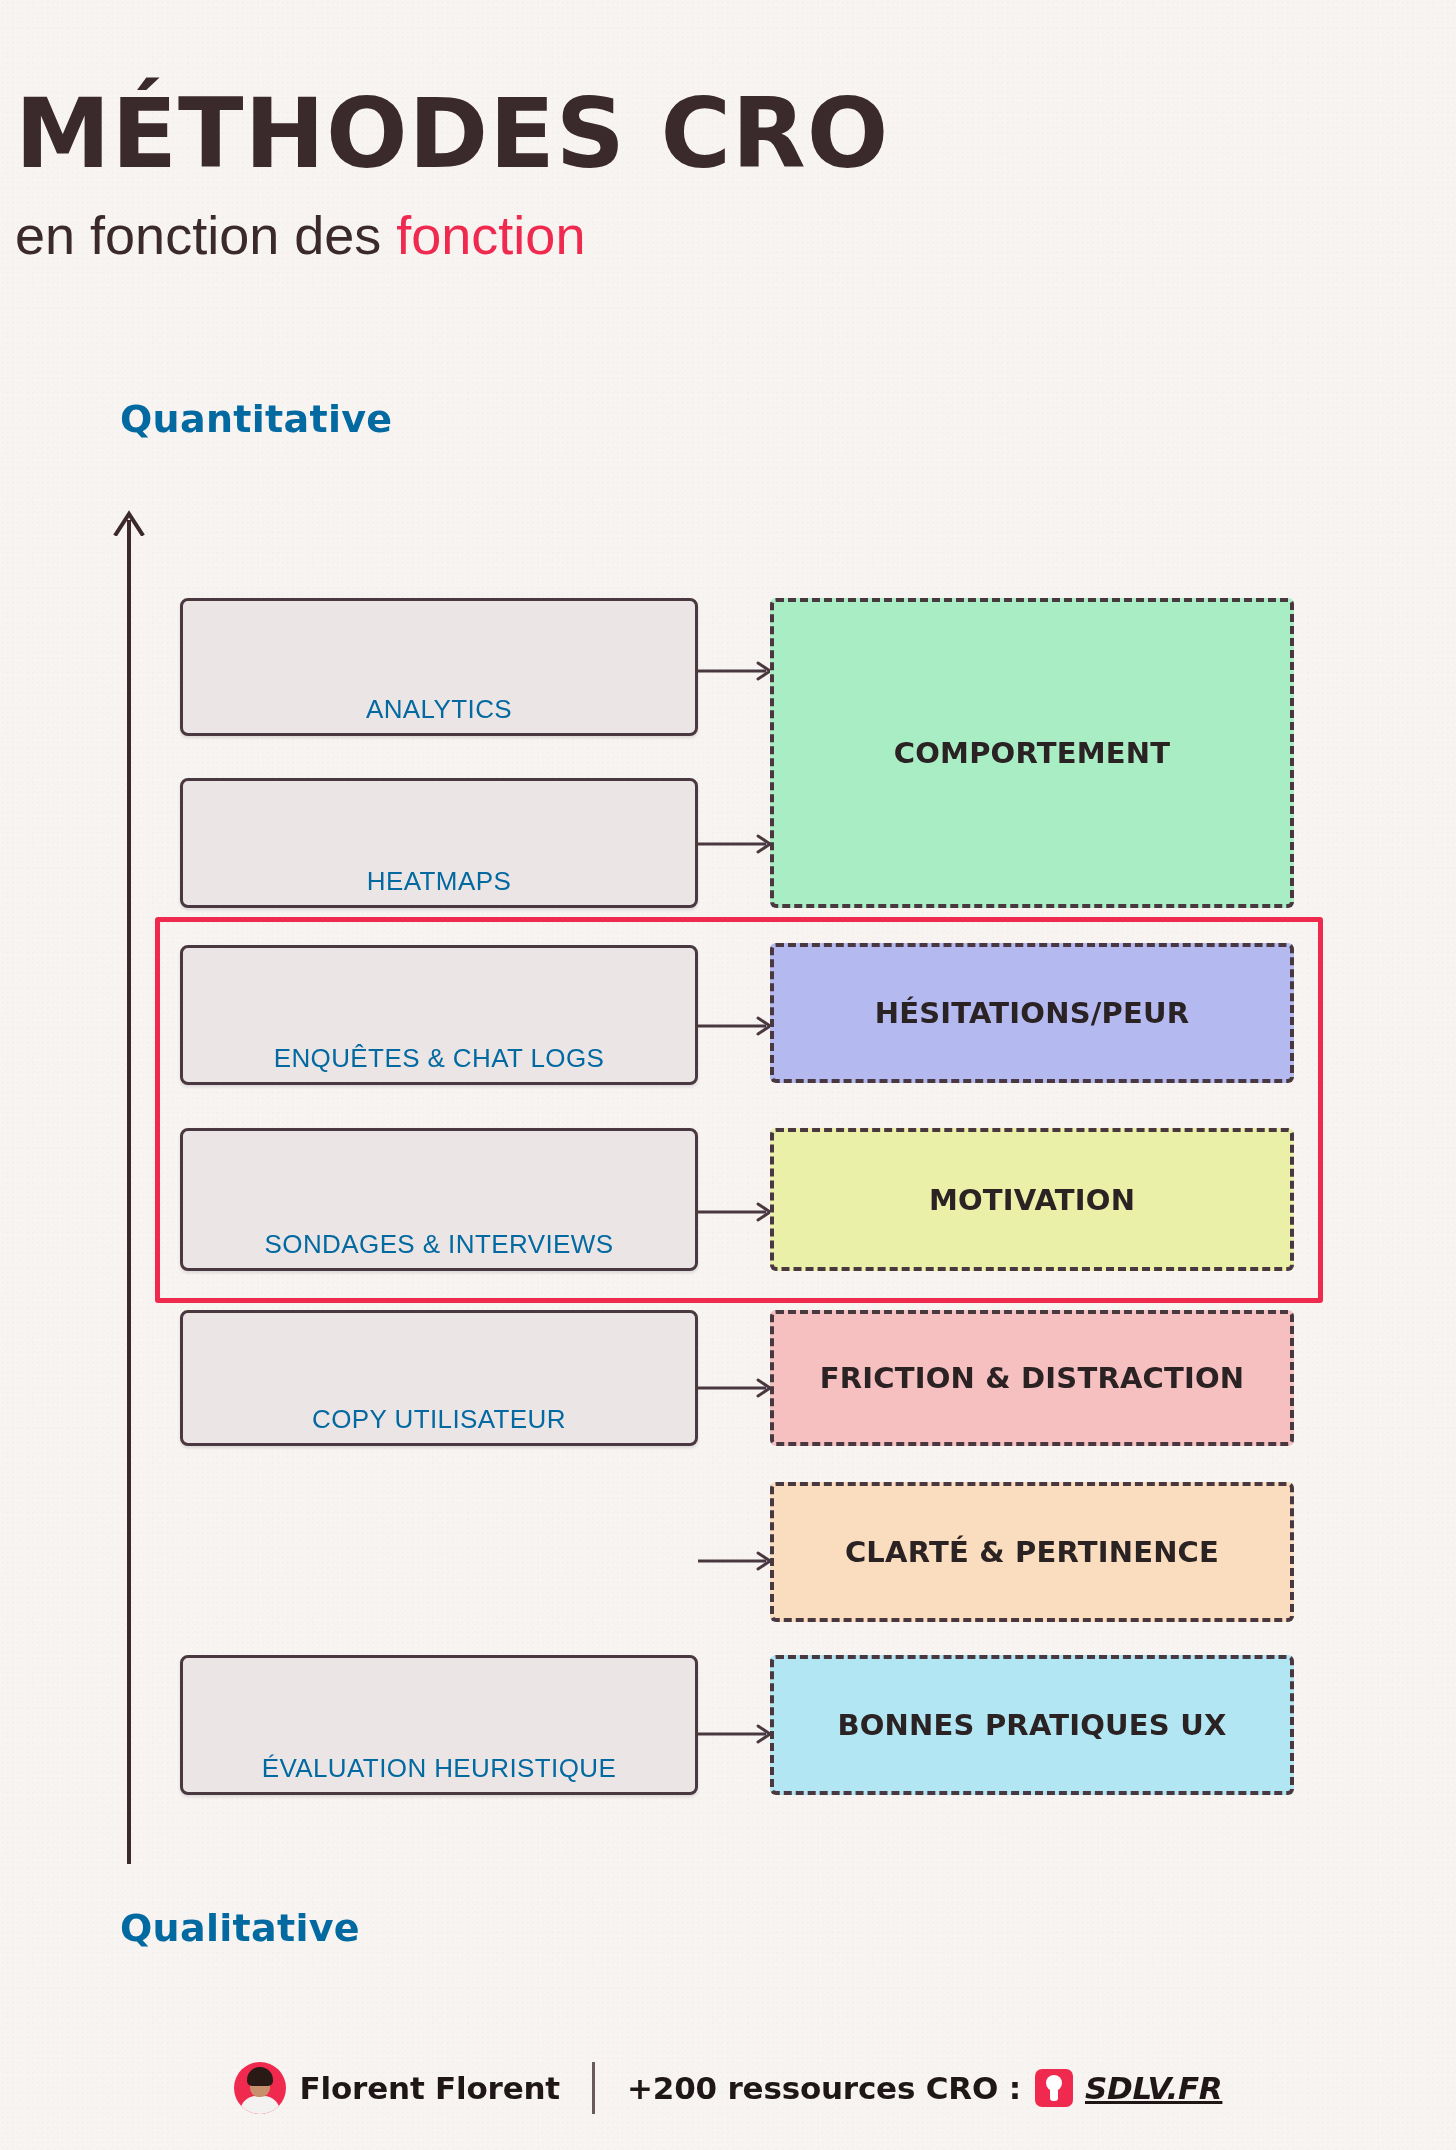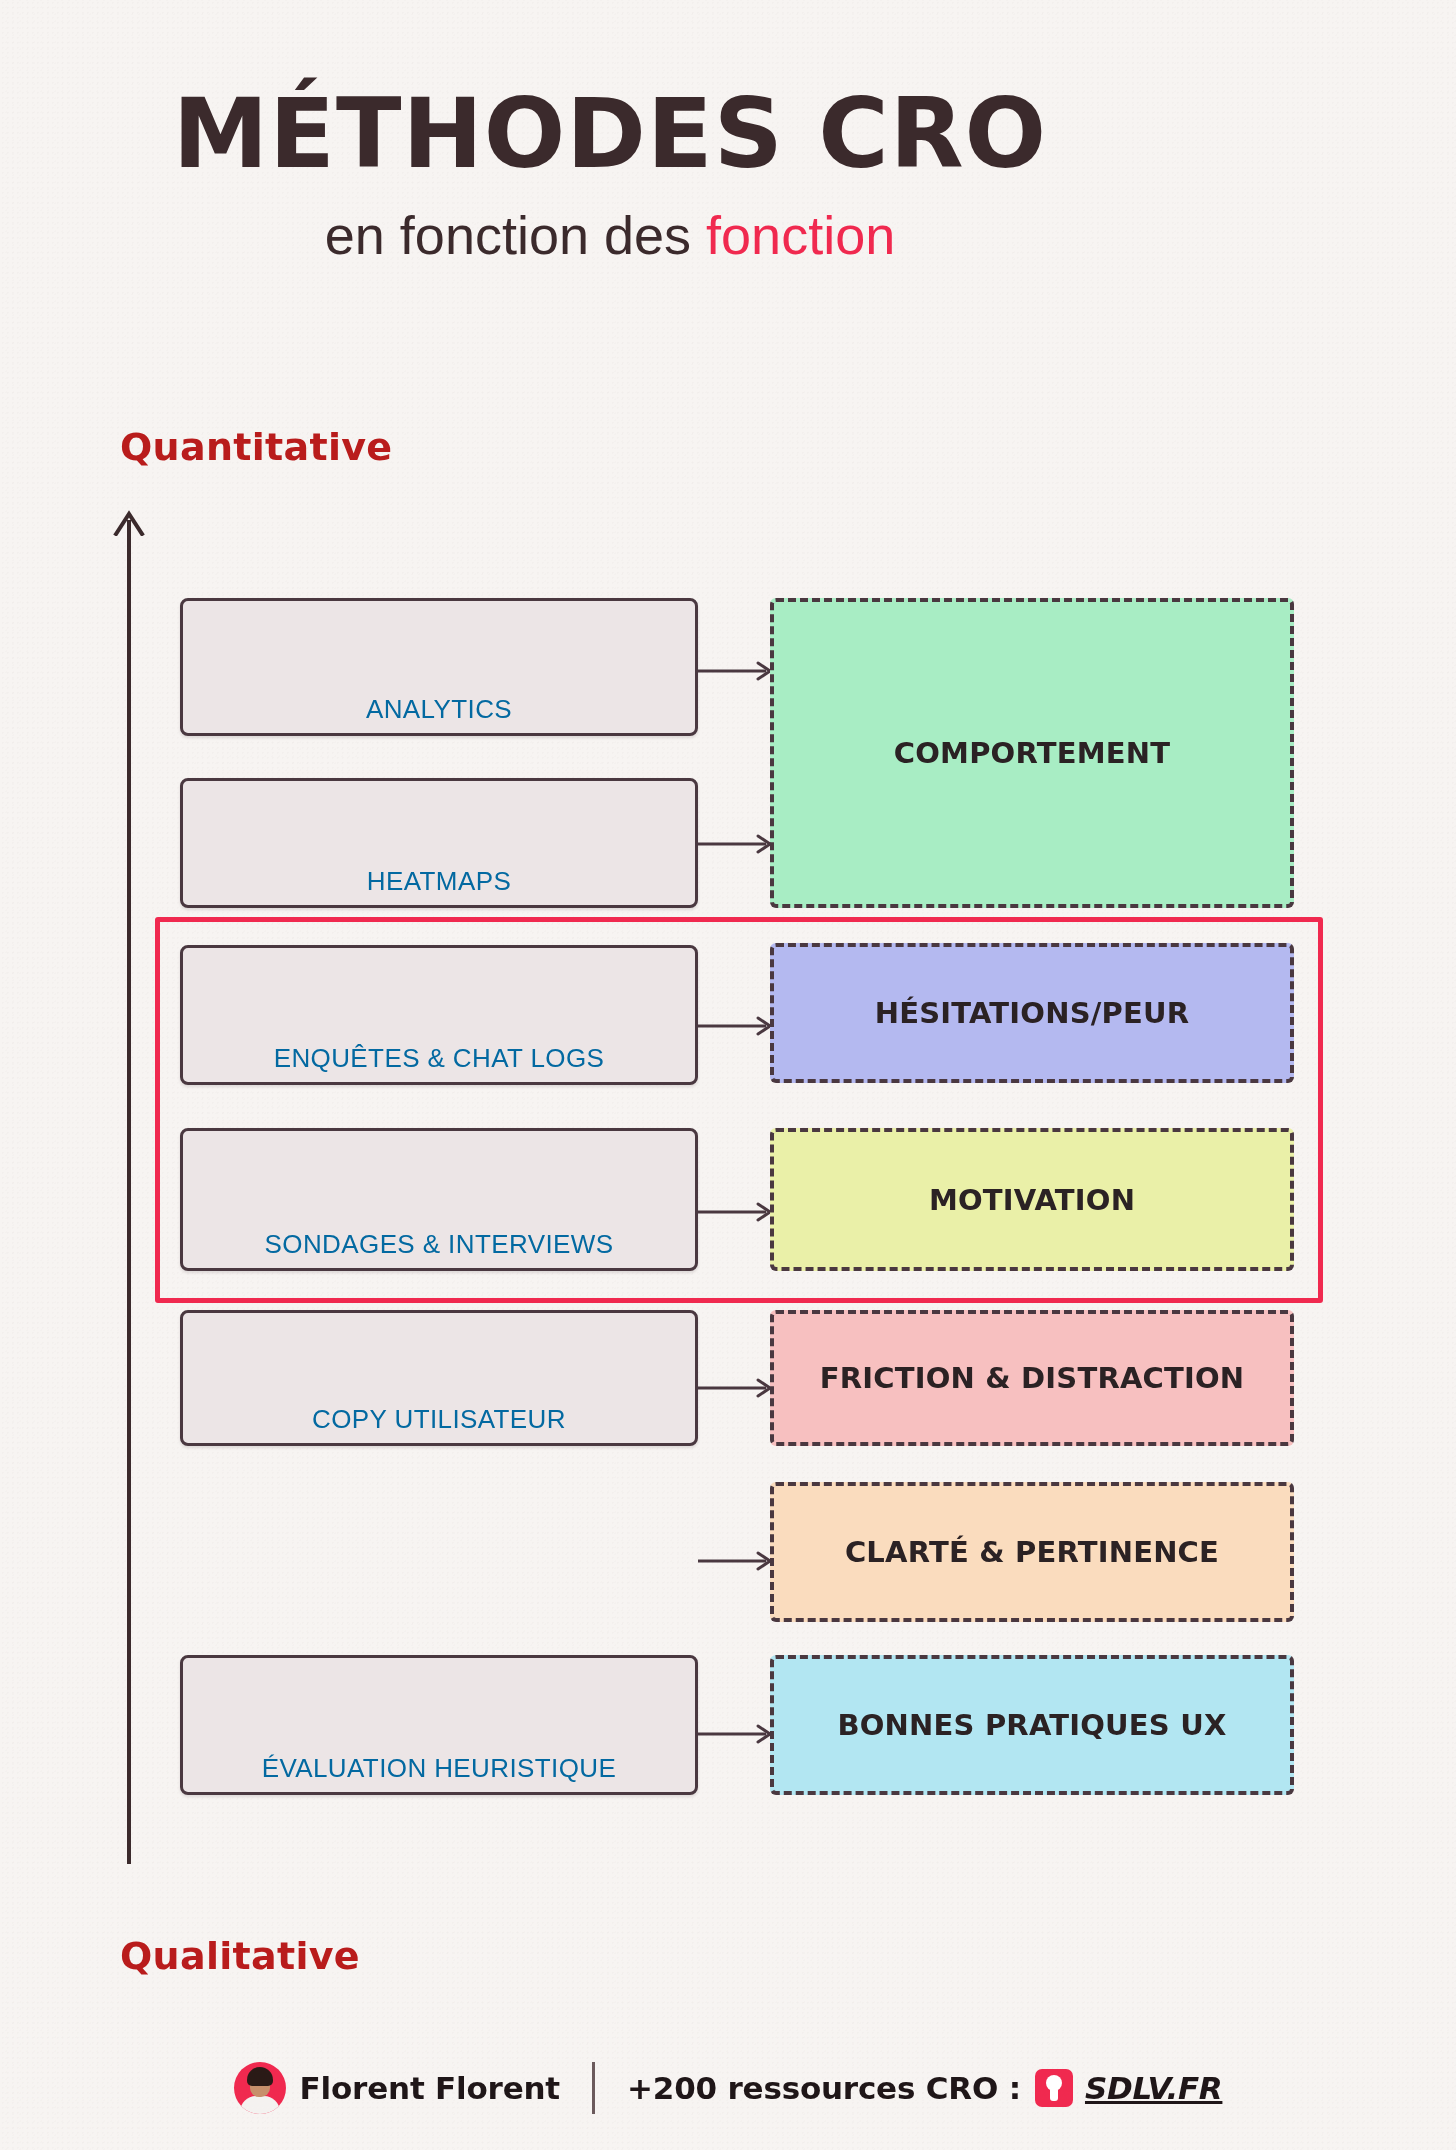--- a/index.html
+++ b/index.html
@@ -30,23 +30,23 @@
     background-size: 5px 5px, 7px 7px;
     background-position: 0 0, 3px 4px;
     z-index: 0;
   }
   .layer { position: relative; z-index: 1; }
 
   
   .header {
     position: absolute;
     top: 86px;
-    left: 0;
+    left: 15px;
     width: 1220px;
-    text-align: center;
+    text-align: left;
   }
   .title {
     font-family: "DejaVu Sans", sans-serif;
     font-weight: 700;
     font-size: 96px;
     letter-spacing: 1px;
     line-height: 1.02;
     color: #3b2a2c;
     margin: 0;
   }
@@ -59,23 +59,22 @@
     margin: 22px 0 0 0;
   }
   .subtitle .accent { color: #f0294f; }
 
   
   .axis-label {
     position: absolute;
     font-family: "DejaVu Sans", sans-serif;
     font-weight: 700;
     font-size: 38px;
-    color: #b91c1c;
+    color: #0369a1;
     letter-spacing: .3px;
-    margin-top: 28px;
   }
   .axis-label.top { left: 120px; top: 397px; }
   .axis-label.bottom { left: 120px; top: 1906px; }
 
   
   .axis-line {
     position: absolute;
     left: 127px;
     top: 520px;
     width: 4px;

